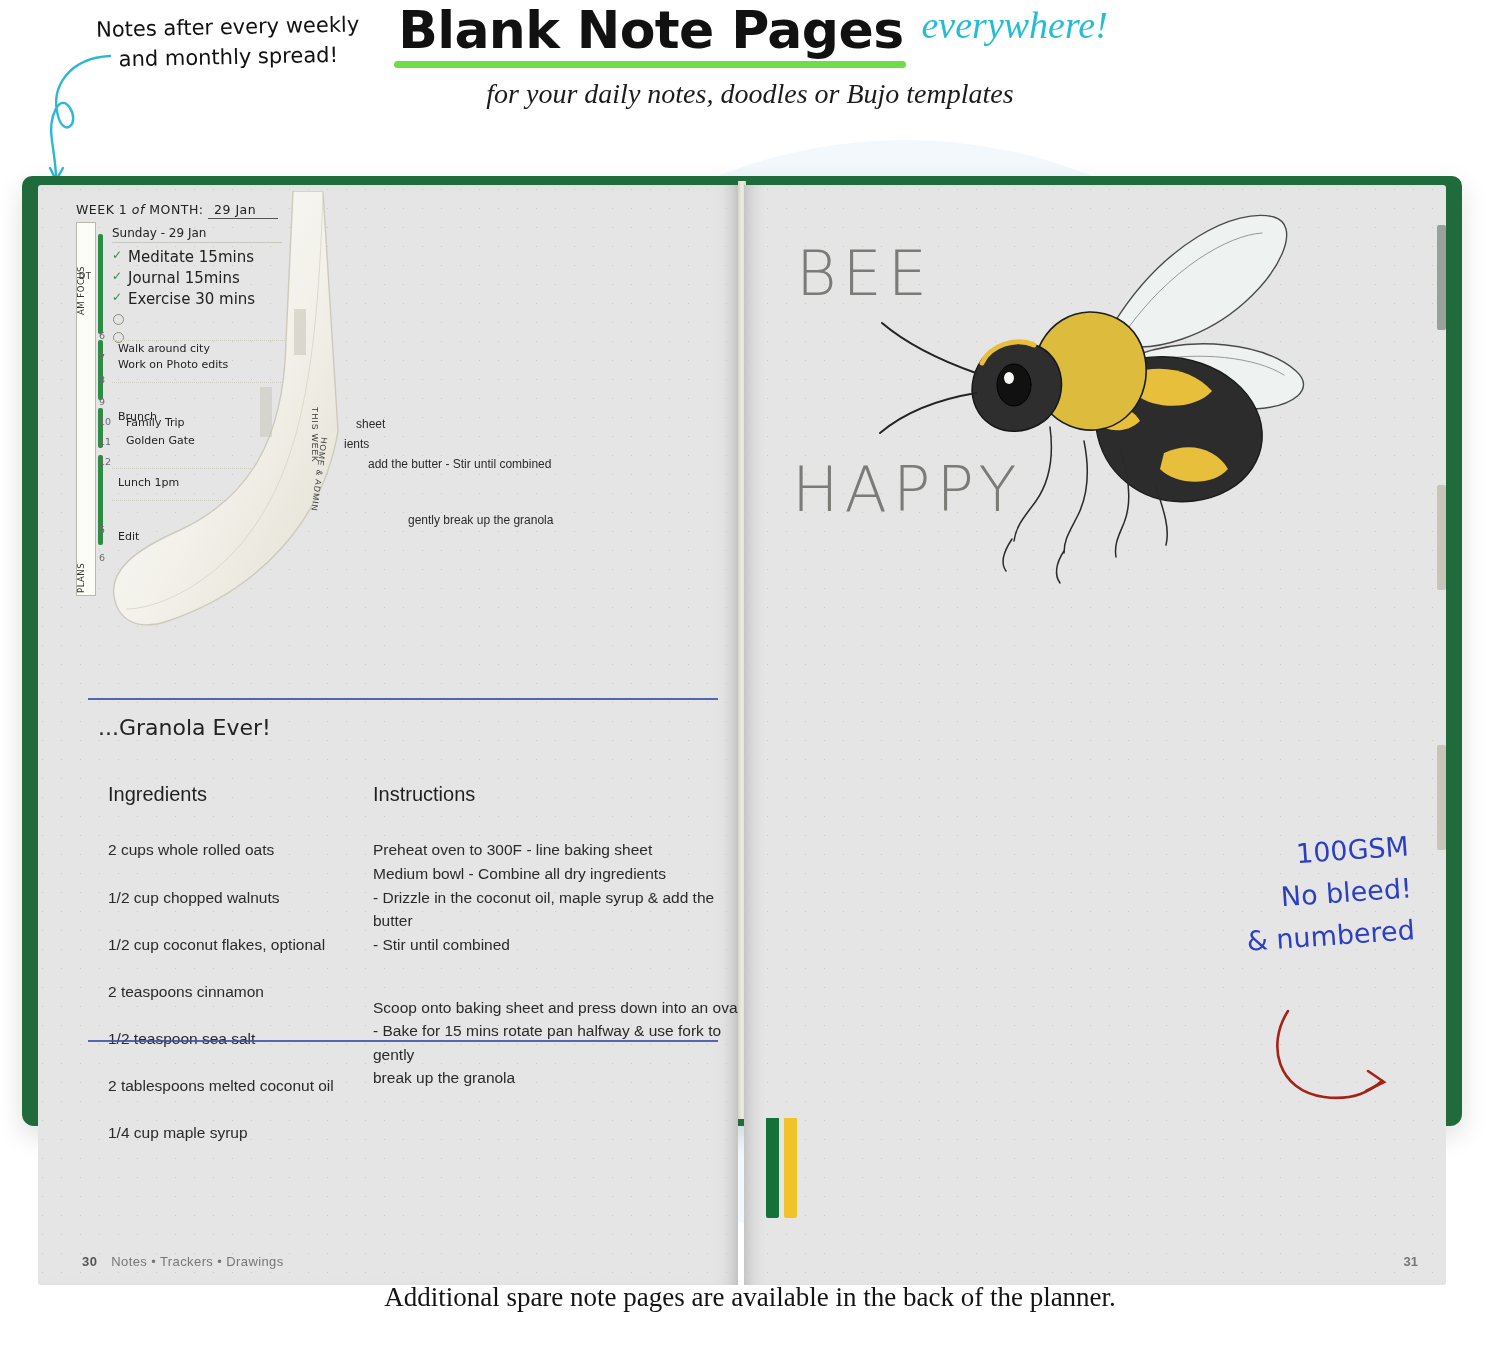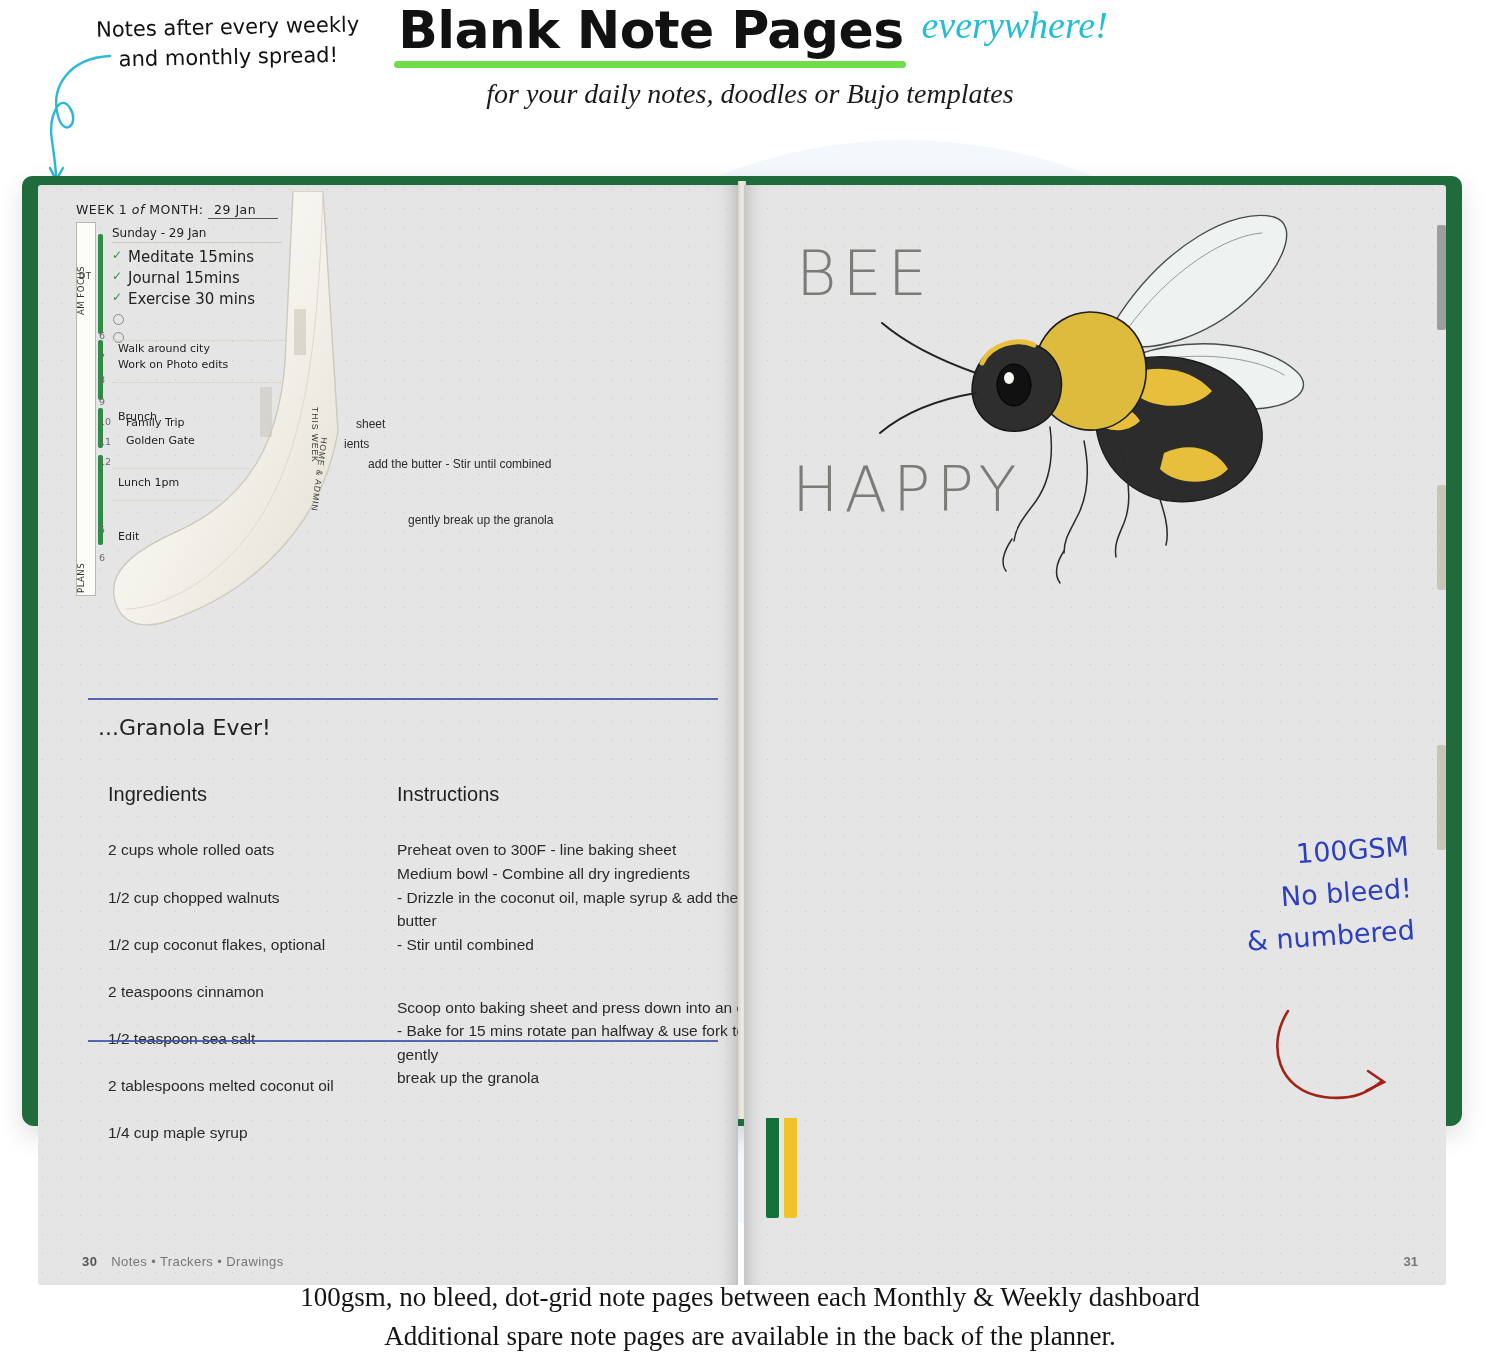--- a/index.html
+++ b/index.html
@@ -181,21 +181,21 @@
     color: #1f1f1f;
   }
   .col {
     position: absolute;
     font-size: 15.5px;
     line-height: 1.52;
     color: #2a2a2a;
     white-space: pre-line;
   }
   .col-ingredients { left: 70px; top: 570px; width: 260px; }
-  .col-instructions { left: 335px; top: 570px; width: 370px; margin-left: 24px; }
+  .col-instructions { left: 335px; top: 570px; width: 370px; }
   .instr-block { margin-bottom: 16px; white-space: pre-line; }
 
   .footer-left {
     position: absolute;
     left: 44px;
     bottom: 16px;
     font-size: 13px;
     color: #777;
     letter-spacing: .4px;
   }
@@ -578,15 +578,14 @@
     </svg>
 
     <div class="footer-right">31</div>
   </div>
 </div>
 
 <div class="ribbon ribbon-green"></div>
 <div class="ribbon ribbon-yellow"></div>
 
 <div class="caption">
-  <div>100gsm, no bleed, dot-grid note pages between each Monthly &amp; Weekly dashboard</div>
   <div>Additional spare note pages are available in the back of the planner.</div>
 </div>
 
 </body></html>

